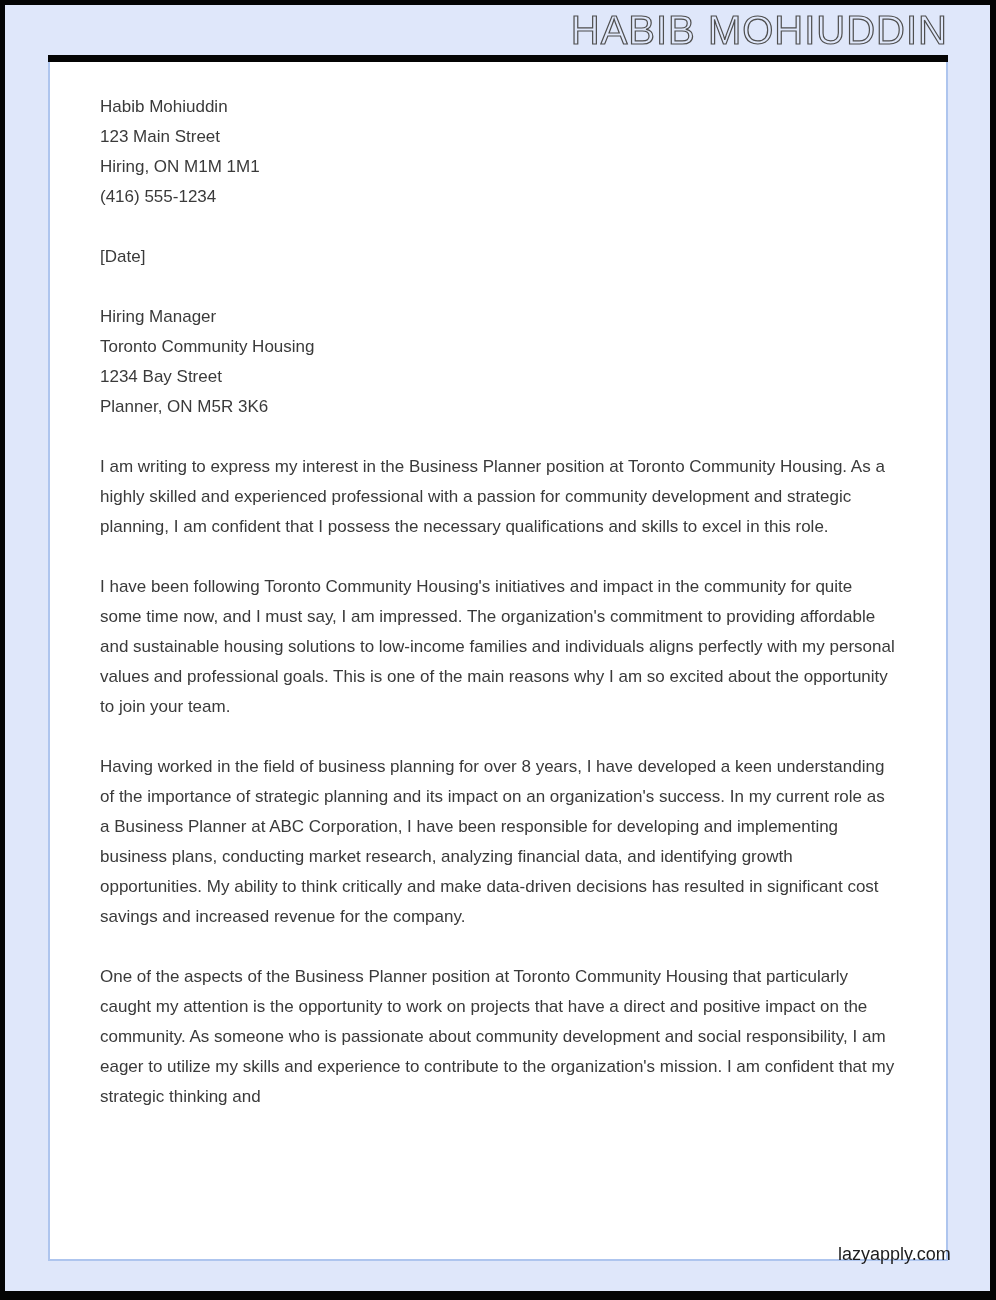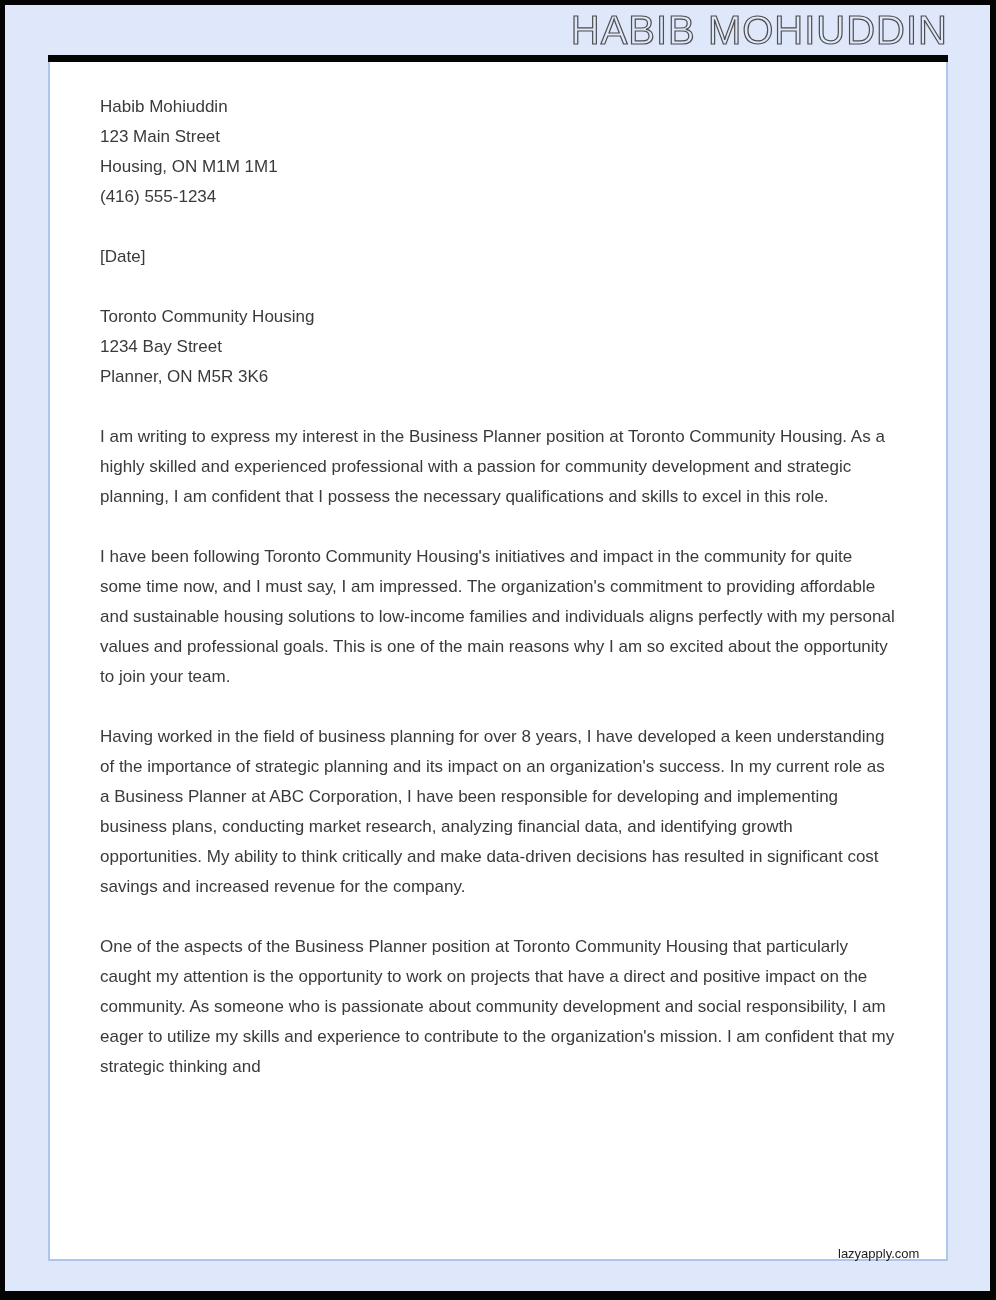--- a/index.html
+++ b/index.html
@@ -40,21 +40,21 @@
   .page-inner {
     padding: 32px 48px 0 50px;
     font-size: 17px; line-height: 30px;
     color: var(--text, #3a3a3a);
   }
   .block { margin: 0 0 30px 0; }
   .line  { white-space: nowrap; }
   p.para { margin: 15px 0 30px 0; }
   .watermark {
     position: absolute; left: 838px; top: 1247px;
-    font-size: 13px; line-height: 14px;
+    font-size: 18px; line-height: 14px;
     color: var(--watermark-color, #1d1d1d);
     z-index: 20; white-space: nowrap; text-align: center;
   }
 </style>
 </head>
 <body>
 
 <div class="frame top"></div>
 <div class="frame left"></div>
 <div class="frame right"></div>
@@ -63,27 +63,28 @@
 <div class="header-name">HABIB MOHIUDDIN</div>
 
 <div class="accent-line"></div>
 
 <div class="page">
   <div class="page-inner">
 
     <div class="block">
       <div class="line">Habib Mohiuddin</div>
       <div class="line">123 Main Street</div>
-      <div class="line">Housing, ON M1M 1M1</div>
+      <div class="line">Hiring, ON M1M 1M1</div>
       <div class="line">(416) 555-1234</div>
     </div>
 
     <div class="block line">[Date]</div>
 
     <div class="block">
+      <div class="line">Hiring Manager</div>
       <div class="line">Toronto Community Housing</div>
       <div class="line">1234 Bay Street</div>
       <div class="line">Planner, ON M5R 3K6</div>
     </div>
 
 
     <p class="para">I am writing to express my interest in the Business Planner position at Toronto Community Housing. As a highly skilled and experienced professional with a passion for community development and strategic planning, I am confident that I possess the necessary qualifications and skills to excel in this role.</p>
     <p class="para">I have been following Toronto Community Housing's initiatives and impact in the community for quite some time now, and I must say, I am impressed. The organization's commitment to providing affordable and sustainable housing solutions to low-income families and individuals aligns perfectly with my personal values and professional goals. This is one of the main reasons why I am so excited about the opportunity to join your team.</p>
     <p class="para">Having worked in the field of business planning for over 8 years, I have developed a keen understanding of the importance of strategic planning and its impact on an organization's success. In my current role as a Business Planner at ABC Corporation, I have been responsible for developing and implementing business plans, conducting market research, analyzing financial data, and identifying growth opportunities. My ability to think critically and make data-driven decisions has resulted in significant cost savings and increased revenue for the company.</p>
     <p class="para">One of the aspects of the Business Planner position at Toronto Community Housing that particularly caught my attention is the opportunity to work on projects that have a direct and positive impact on the community. As someone who is passionate about community development and social responsibility, I am eager to utilize my skills and experience to contribute to the organization's mission. I am confident that my strategic thinking and</p>

